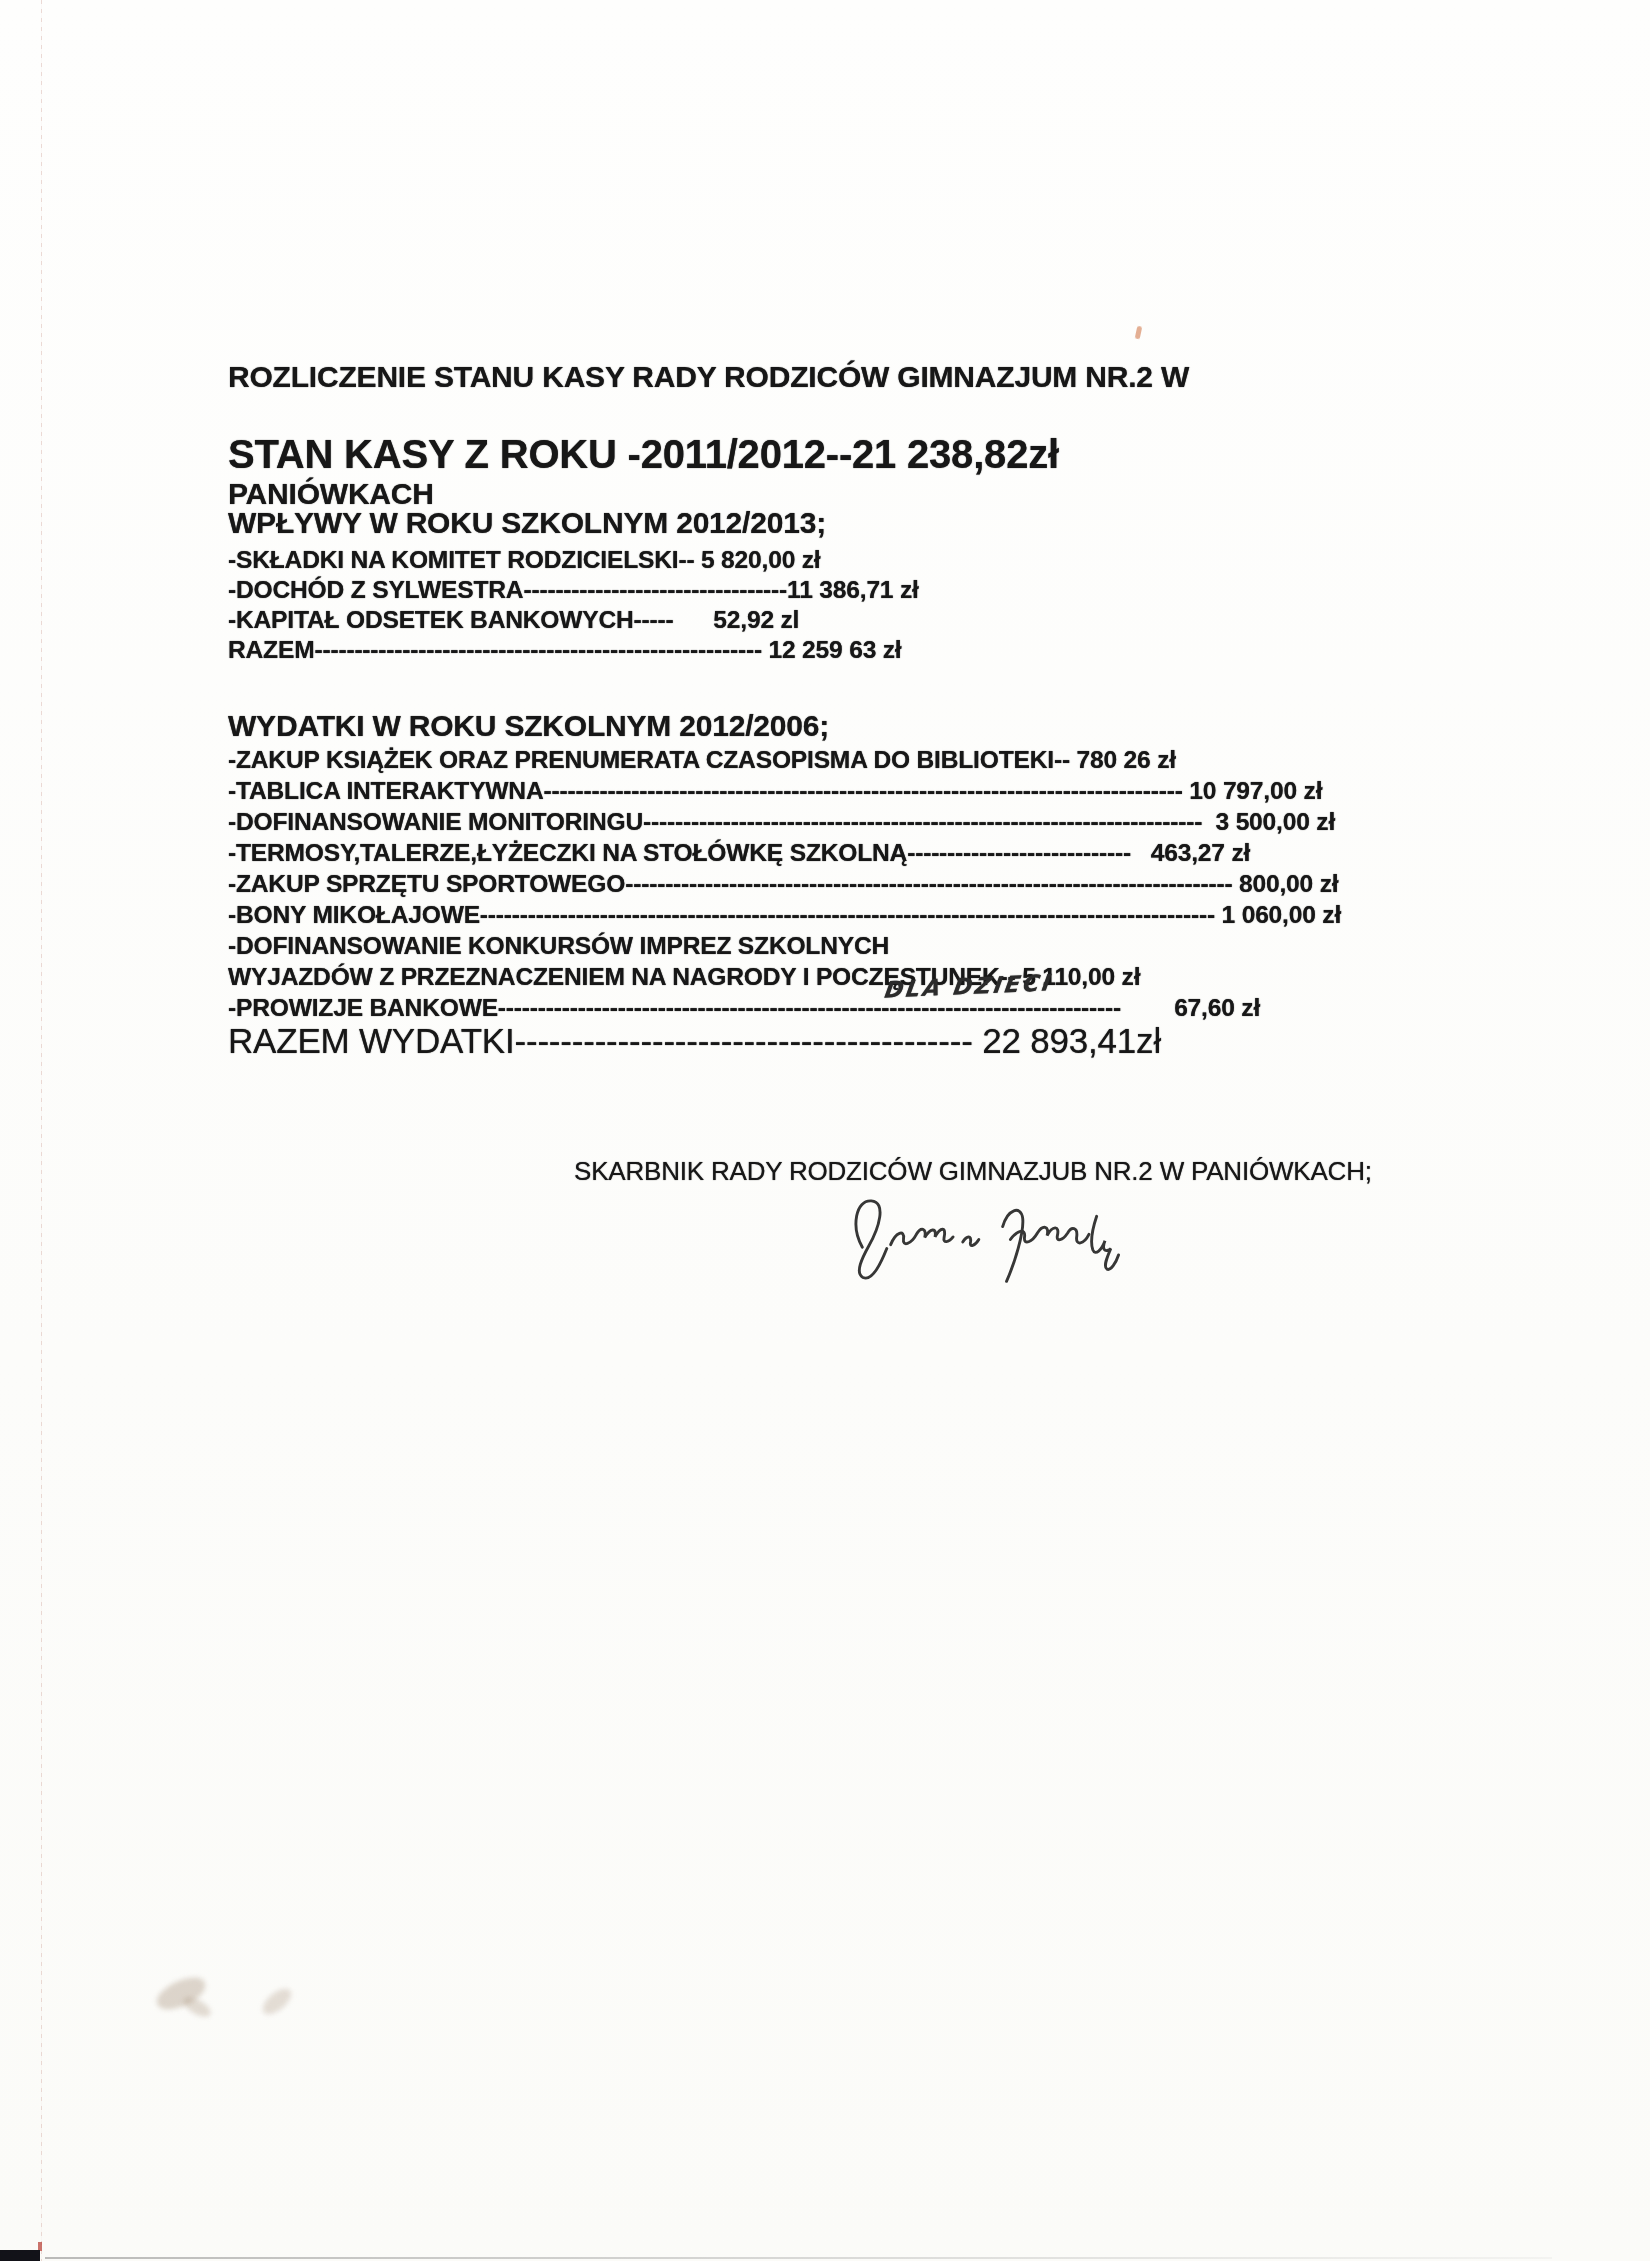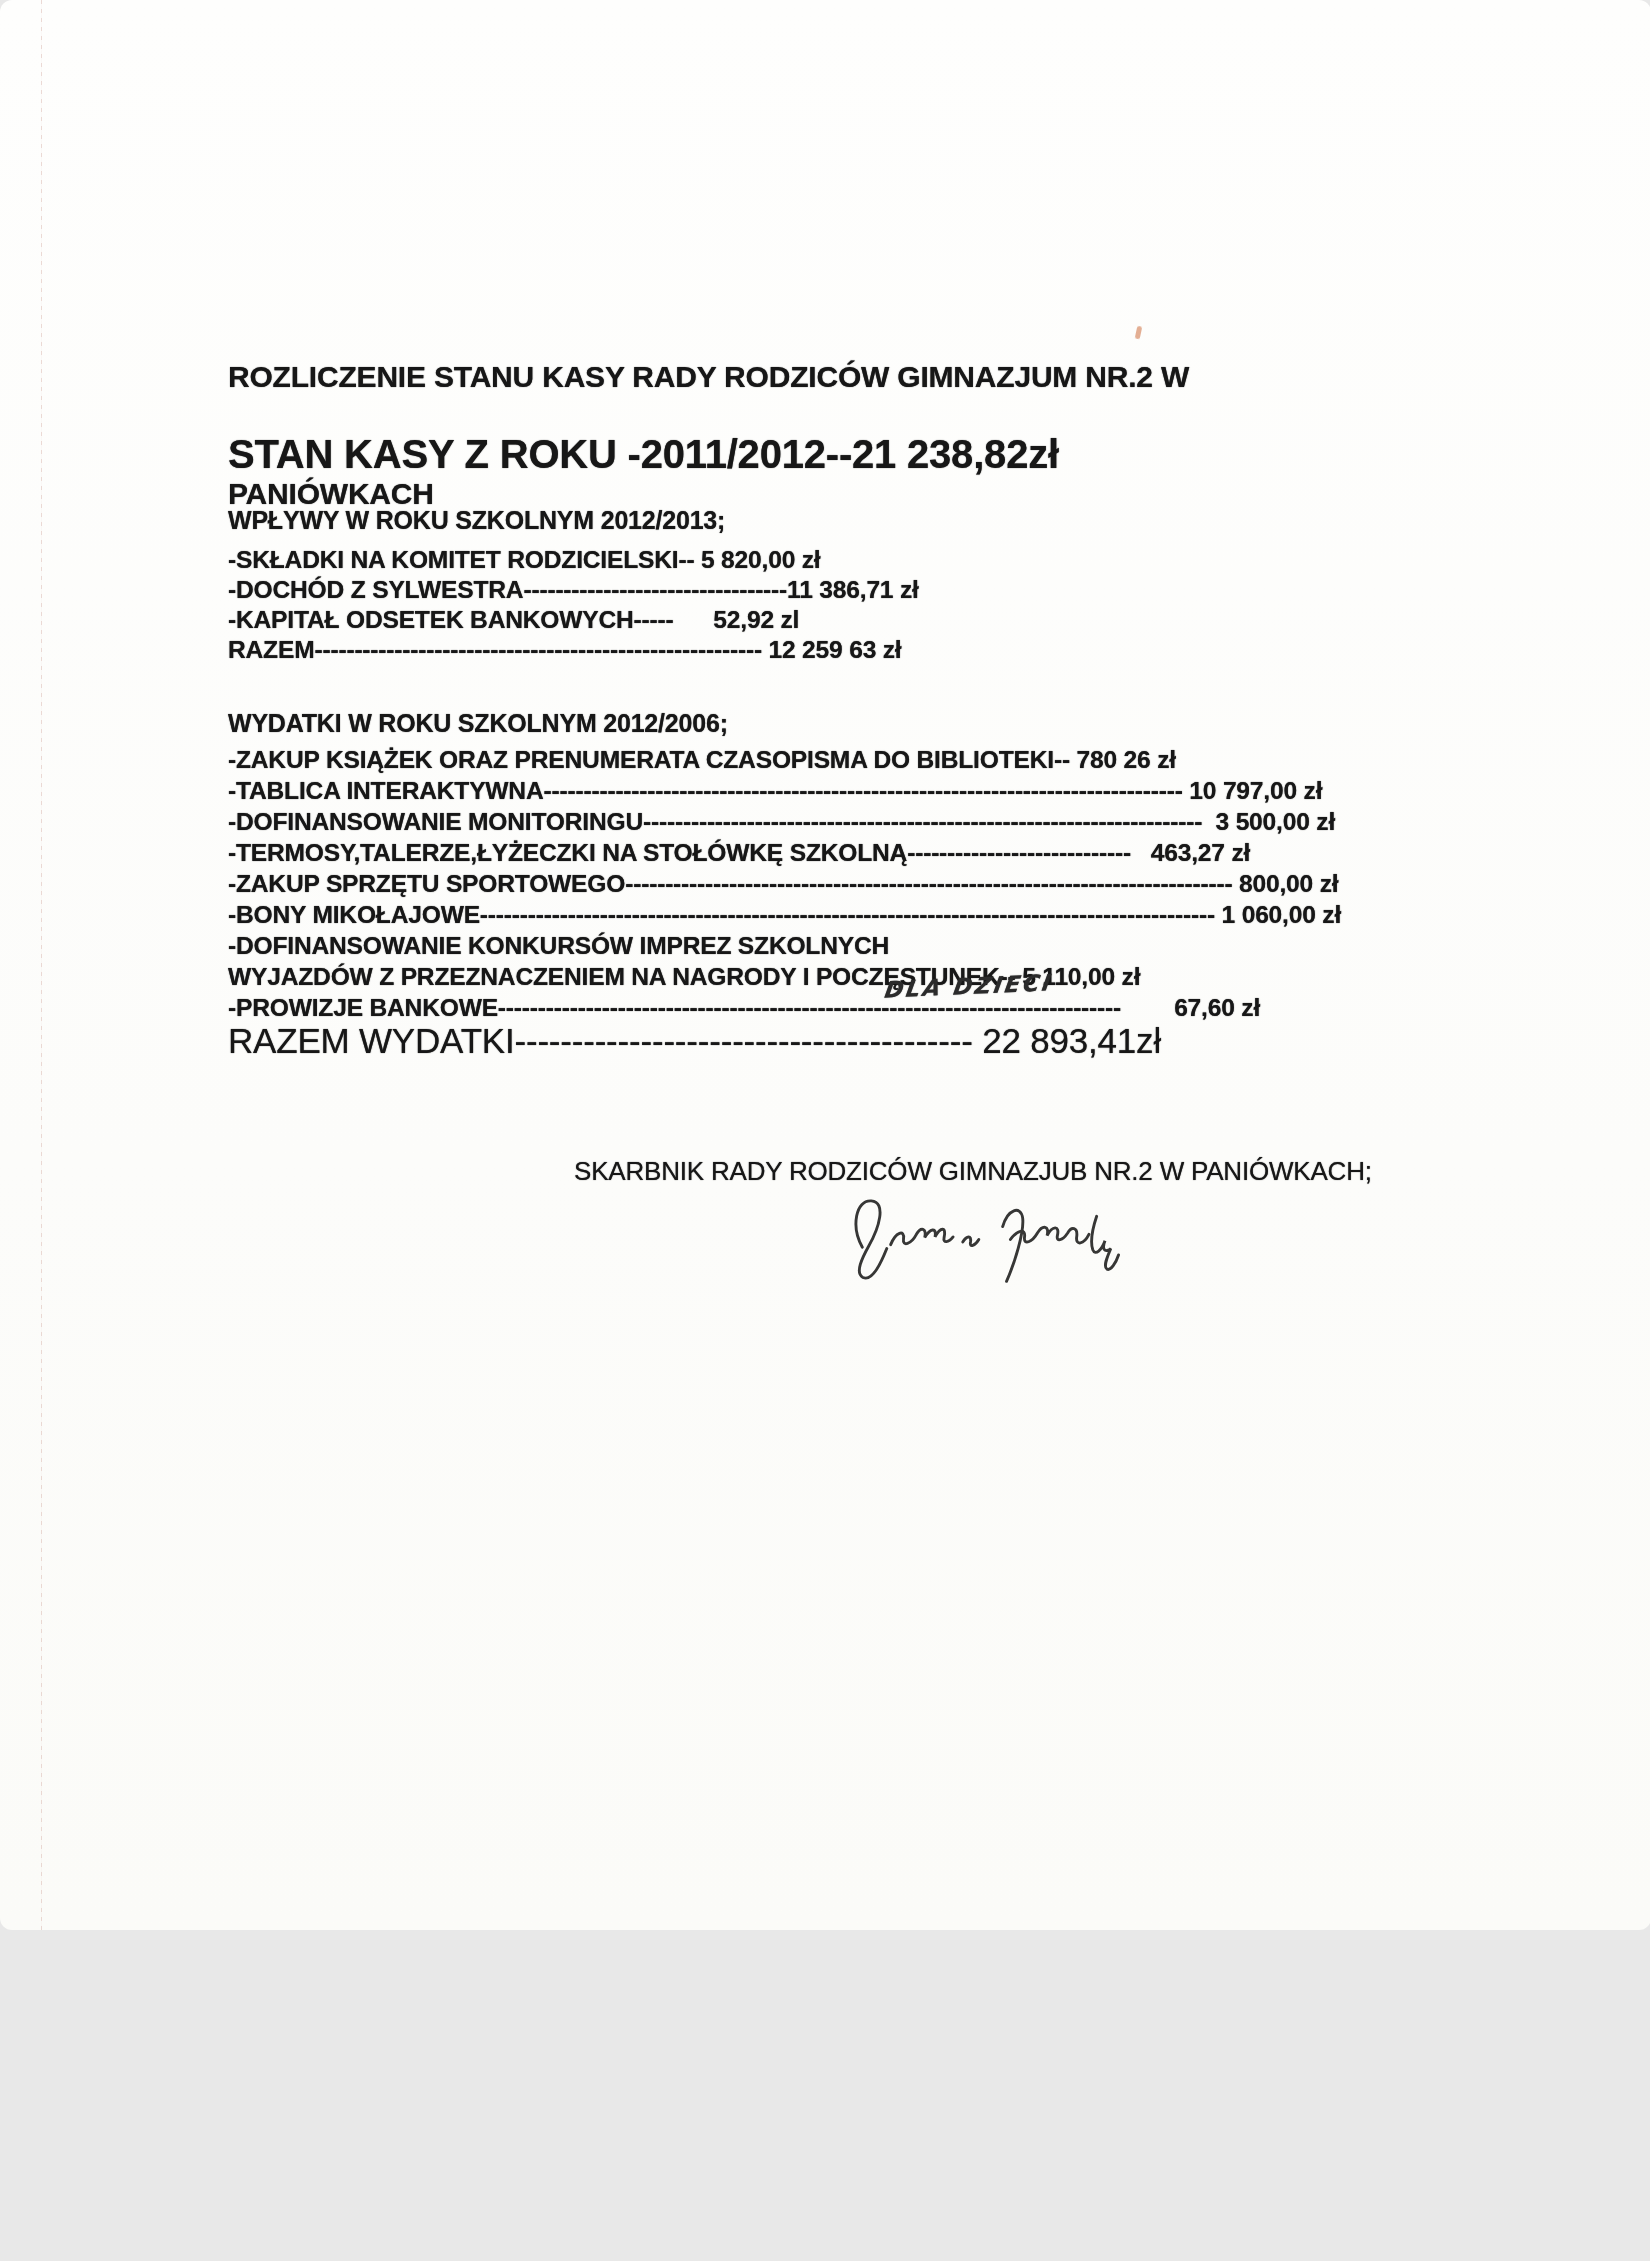--- a/index.html
+++ b/index.html
@@ -1,42 +1,41 @@
 <!DOCTYPE html>
 <html style="font-size:10.3px"><head>
 <meta charset="utf-8">
 <style>
   html, body { margin: 0; padding: 0; background: #e8e8e8; }
   .page {
     position: relative;
     width: 1651px;
-    height: 1930px;
+    height: 2261px;
     background: linear-gradient(180deg, #fefefd 0%, #fcfcfa 60%, #fbfbf8 100%);
     overflow: hidden;
     font-family: "Liberation Sans", sans-serif;
     color: #161616;
-    border-radius: 12px;
   }
   .ink {
     color: #171717;
     text-shadow: 0 0 0.8px rgba(15,15,15,0.75), 0 0 1.6px rgba(60,60,60,0.22);
     letter-spacing: -0.2px;
     white-space: pre;
   }
   .abs { position: absolute; }
   .doc-title {
     left: 228px; top: 279px;
     font-size: 30px; font-weight: bold; line-height: 39px;
   }
   .opening-line {
     left: 228px; top: 432px;
     font-size: 40px; font-weight: bold;
   }
   .sec-heading {
-    font-size: 25px; font-weight: bold;
+    font-size: 30px; font-weight: bold;
   }
   .income-head { left: 228px; top: 506px; }
   .income-items { left: 228px; top: 545px; }
   .income-items .line { height: 30px; line-height: 30px; font-size: 24.6px; font-weight: bold; }
   .expense-head { left: 228px; top: 709px; }
   .expense-items { left: 228px; top: 744px; }
   .expense-items .line { height: 31px; line-height: 31px; font-size: 24.6px; font-weight: bold; }
   .total-line {
     left: 228px; top: 1021px;
     font-size: 35px; font-weight: normal;

